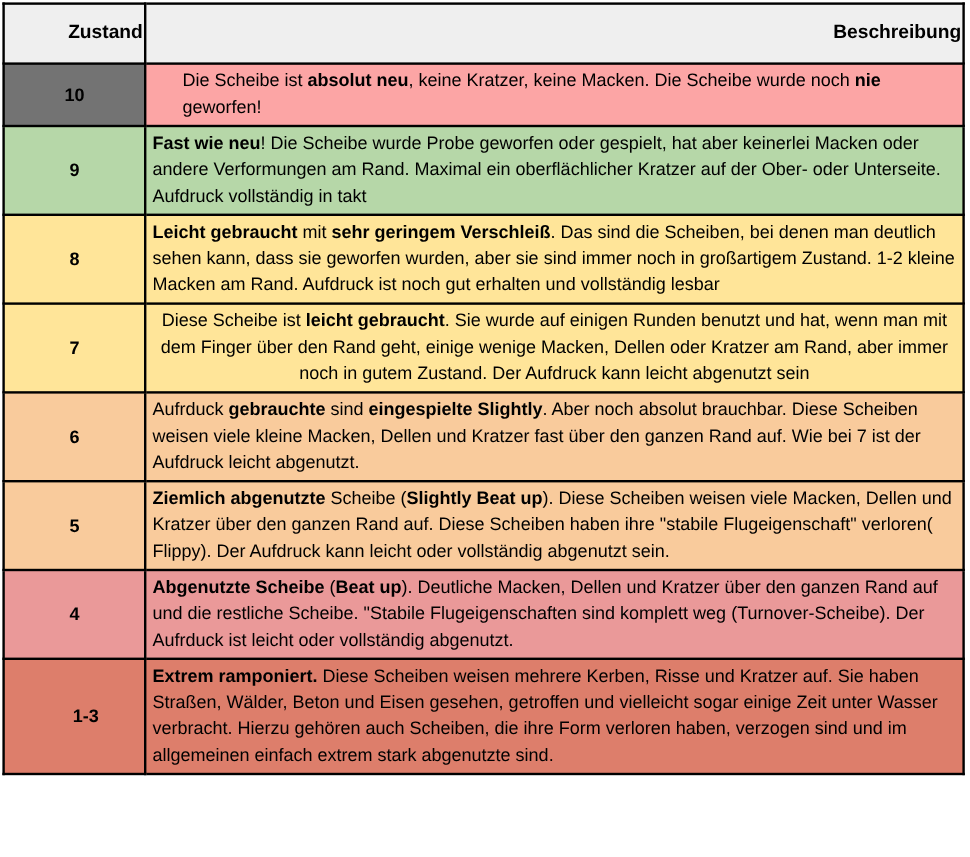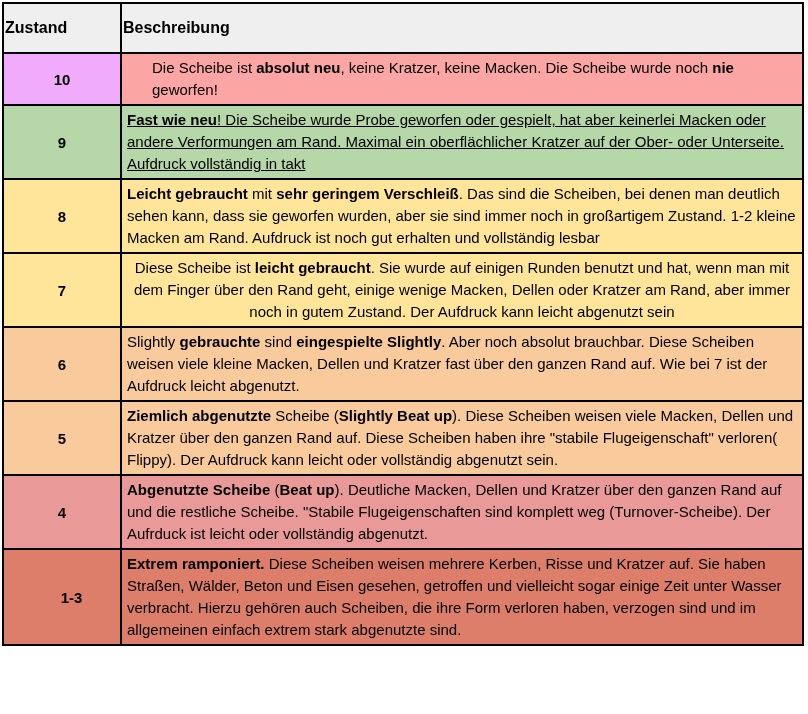--- a/index.html
+++ b/index.html
@@ -27,21 +27,21 @@
     border: 2px solid #000000;
     box-sizing: border-box;
   }
   th.col-zustand, td.cond {
     width: 118px;
   }
   th {
     background: #efefef;
     font-size: 16px;
     font-weight: bold;
-    text-align: left;
+    text-align: right;
     height: 50px;
     vertical-align: middle;
   }
   td.cond {
     text-align: center;
     vertical-align: middle;
     font-weight: bold;
     font-size: 15px;
   }
   td.desc {
@@ -65,38 +65,38 @@
       <col>
     </colgroup>
     <thead>
       <tr>
         <th class="col-zustand">Zustand</th>
         <th>Beschreibung</th>
       </tr>
     </thead>
     <tbody>
         <tr>
-          <td class="cond" style="background: #f0abfc;">10</td>
+          <td class="cond" style="background: #737373;">10</td>
           <td class="desc" style="background: #fca5a5; padding-left: 30px;"><span>Die Scheibe ist </span><span class="b">absolut neu</span><span>, keine Kratzer, keine Macken. Die Scheibe wurde noch </span><span class="b">nie</span><span> geworfen!</span></td>
         </tr>
         <tr>
           <td class="cond" style="background: rgb(182, 215, 168);">9</td>
-          <td class="desc" style="background: rgb(182, 215, 168); text-decoration: underline;"><span class="b">Fast wie neu</span><span>! Die Scheibe wurde Probe geworfen oder gespielt, hat aber keinerlei Macken oder andere Verformungen am Rand. Maximal ein oberflächlicher Kratzer auf der Ober- oder Unterseite. Aufdruck vollständig in takt</span></td>
+          <td class="desc" style="background: rgb(182, 215, 168);"><span class="b">Fast wie neu</span><span>! Die Scheibe wurde Probe geworfen oder gespielt, hat aber keinerlei Macken oder andere Verformungen am Rand. Maximal ein oberflächlicher Kratzer auf der Ober- oder Unterseite. Aufdruck vollständig in takt</span></td>
         </tr>
         <tr>
           <td class="cond" style="background: rgb(255, 229, 153);">8</td>
           <td class="desc" style="background: rgb(255, 229, 153);"><span class="b">Leicht gebraucht</span><span> mit </span><span class="b">sehr geringem Verschleiß</span><span>. Das sind die Scheiben, bei denen man deutlich sehen kann, dass sie geworfen wurden, aber sie sind immer noch in großartigem Zustand. 1-2 kleine Macken am Rand. Aufdruck ist noch gut erhalten und vollständig lesbar</span></td>
         </tr>
         <tr>
           <td class="cond" style="background: rgb(255, 229, 153);">7</td>
           <td class="desc" style="background: rgb(255, 229, 153); text-align: center;"><span>Diese Scheibe ist </span><span class="b">leicht gebraucht</span><span>. Sie wurde auf einigen Runden benutzt und hat, wenn man mit dem Finger über den Rand geht, einige wenige Macken, Dellen oder Kratzer am Rand, aber immer noch in gutem Zustand. Der Aufdruck kann leicht abgenutzt sein</span></td>
         </tr>
         <tr>
           <td class="cond" style="background: rgb(249, 203, 156);">6</td>
-          <td class="desc" style="background: rgb(249, 203, 156);"><span>Slightly </span><span class="b">gebrauchte</span><span> sind </span><span class="b">eingespielte Slightly</span><span>. Aber noch absolut brauchbar. Diese Scheiben weisen viele kleine Macken, Dellen und Kratzer fast über den ganzen Rand auf. Wie bei 7 ist der Aufdruck leicht abgenutzt.</span></td>
+          <td class="desc" style="background: rgb(249, 203, 156);"><span>Aufrduck </span><span class="b">gebrauchte</span><span> sind </span><span class="b">eingespielte Slightly</span><span>. Aber noch absolut brauchbar. Diese Scheiben weisen viele kleine Macken, Dellen und Kratzer fast über den ganzen Rand auf. Wie bei 7 ist der Aufdruck leicht abgenutzt.</span></td>
         </tr>
         <tr>
           <td class="cond" style="background: rgb(249, 203, 156);">5</td>
           <td class="desc" style="background: rgb(249, 203, 156);"><span class="b">Ziemlich abgenutzte</span><span> Scheibe (</span><span class="b">Slightly Beat up</span><span>). Diese Scheiben weisen viele Macken, Dellen und Kratzer über den ganzen Rand auf. Diese Scheiben haben ihre "stabile Flugeigenschaft" verloren( Flippy). Der Aufdruck kann leicht oder vollständig abgenutzt sein.</span></td>
         </tr>
         <tr>
           <td class="cond" style="background: rgb(234, 153, 153);">4</td>
           <td class="desc" style="background: rgb(234, 153, 153);"><span class="b">Abgenutzte Scheibe</span><span> (</span><span class="b">Beat up</span><span>). Deutliche  Macken, Dellen und Kratzer über den ganzen Rand auf und die restliche Scheibe. "Stabile Flugeigenschaften sind komplett weg (Turnover-Scheibe). Der Aufrduck ist leicht oder vollständig abgenutzt.</span></td>
         </tr>
         <tr>

